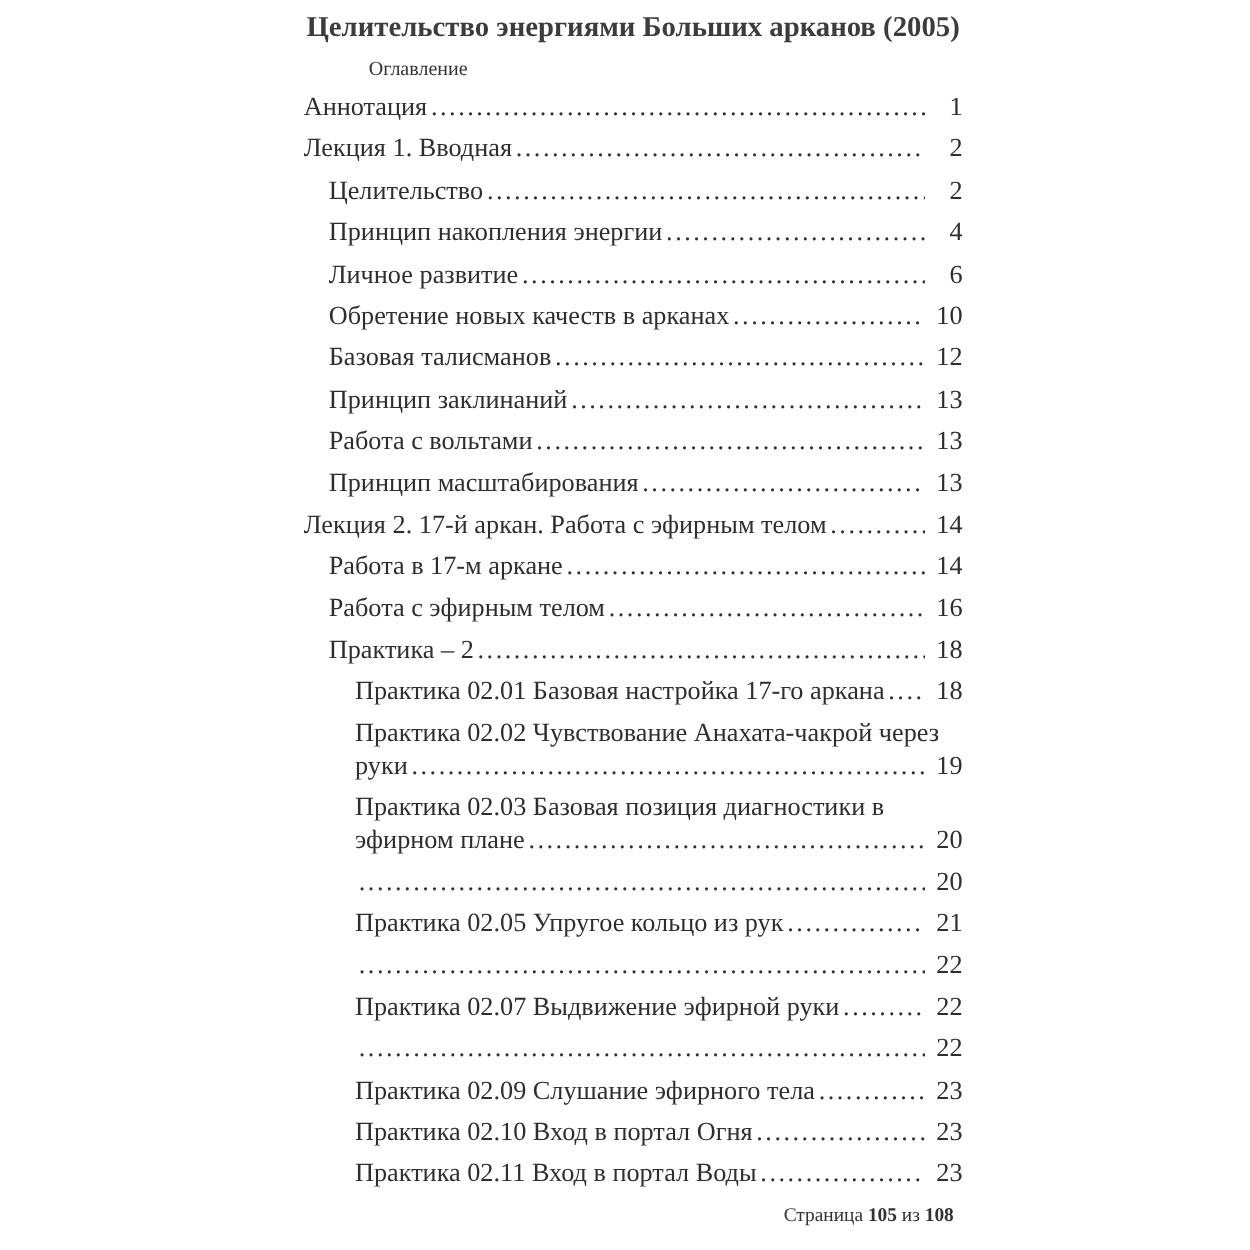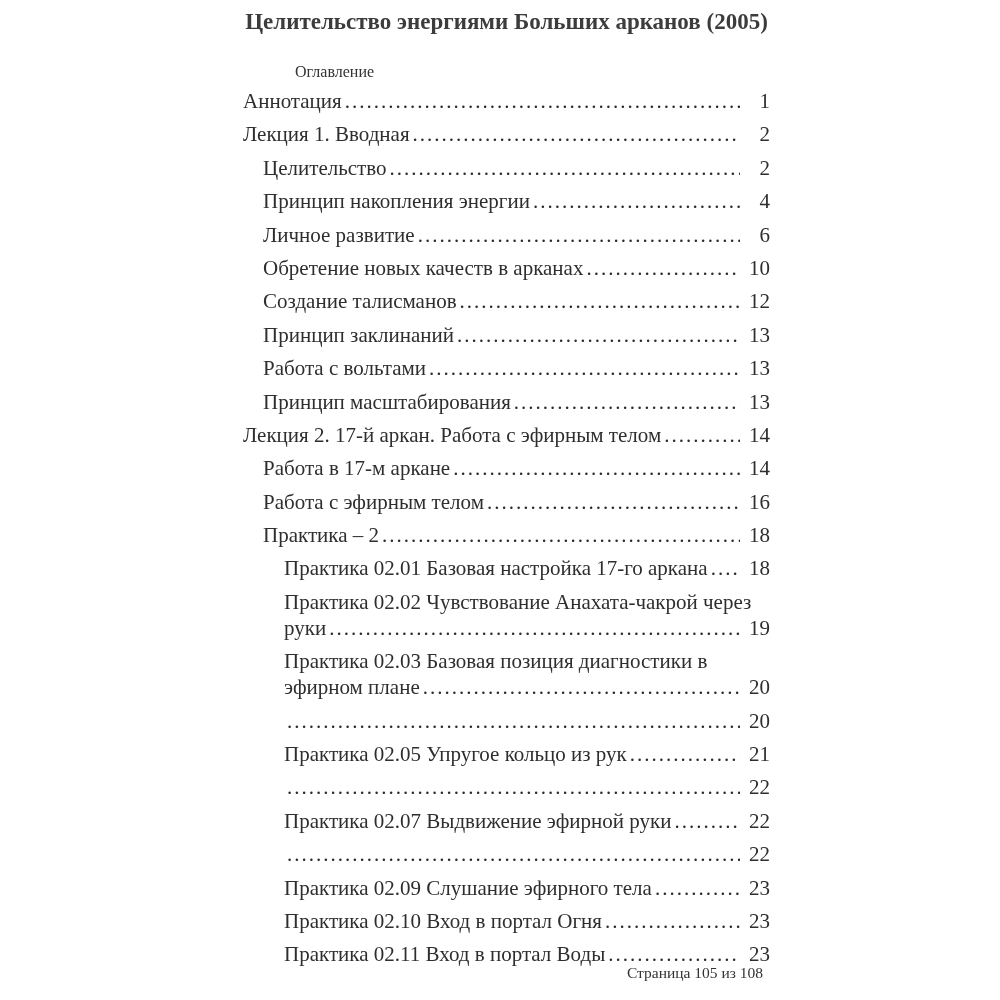--- a/index.html
+++ b/index.html
@@ -24,21 +24,21 @@
   }
   .doc-title {
     margin: 8px 0 0 0;
     font-size: 23px;
     line-height: 27px;
     font-weight: bold;
     text-align: center;
     color: #3d3b3b;
   }
   .toc-heading {
-    margin-top: 28px;
+    margin-top: 12px;
     margin-left: 52px;
     font-size: 16px;
     line-height: 17px;
     color: #343232;
   }
   .toc {
     margin-top: 8px;
   }
   .toc-entry {
     font-size: 21px;
@@ -78,21 +78,21 @@
   }
   .footer {
     position: absolute;
     left: 243px;
     top: 964px;
     width: 520px;
     text-align: right;
     font-size: 15.5px;
     color: #343232;
   }
-  .footer .b { font-weight: normal; }
+  .footer .b { font-weight: bold; }
 </style>
 </head>
 <body>
 
 <div class="page">
   <div class="content">
     <h1 class="doc-title">Целительство энергиями Больших арканов (2005)</h1>
     <div class="toc-heading">Оглавление</div>
     <div class="toc" id="toc">
         <div class="toc-entry lvl-0">
@@ -132,21 +132,21 @@
         </div>
         <div class="toc-entry lvl-1">
           <div class="entry-row">
             <span class="entry-label">Обретение новых качеств в арканах</span>
             <span class="leader"></span>
             <span class="pagenum">10</span>
           </div>
         </div>
         <div class="toc-entry lvl-1">
           <div class="entry-row">
-            <span class="entry-label">Создание талисманов</span>
+            <span class="entry-label">Базовая талисманов</span>
             <span class="leader"></span>
             <span class="pagenum">12</span>
           </div>
         </div>
         <div class="toc-entry lvl-1">
           <div class="entry-row">
             <span class="entry-label">Принцип заклинаний</span>
             <span class="leader"></span>
             <span class="pagenum">13</span>
           </div>

